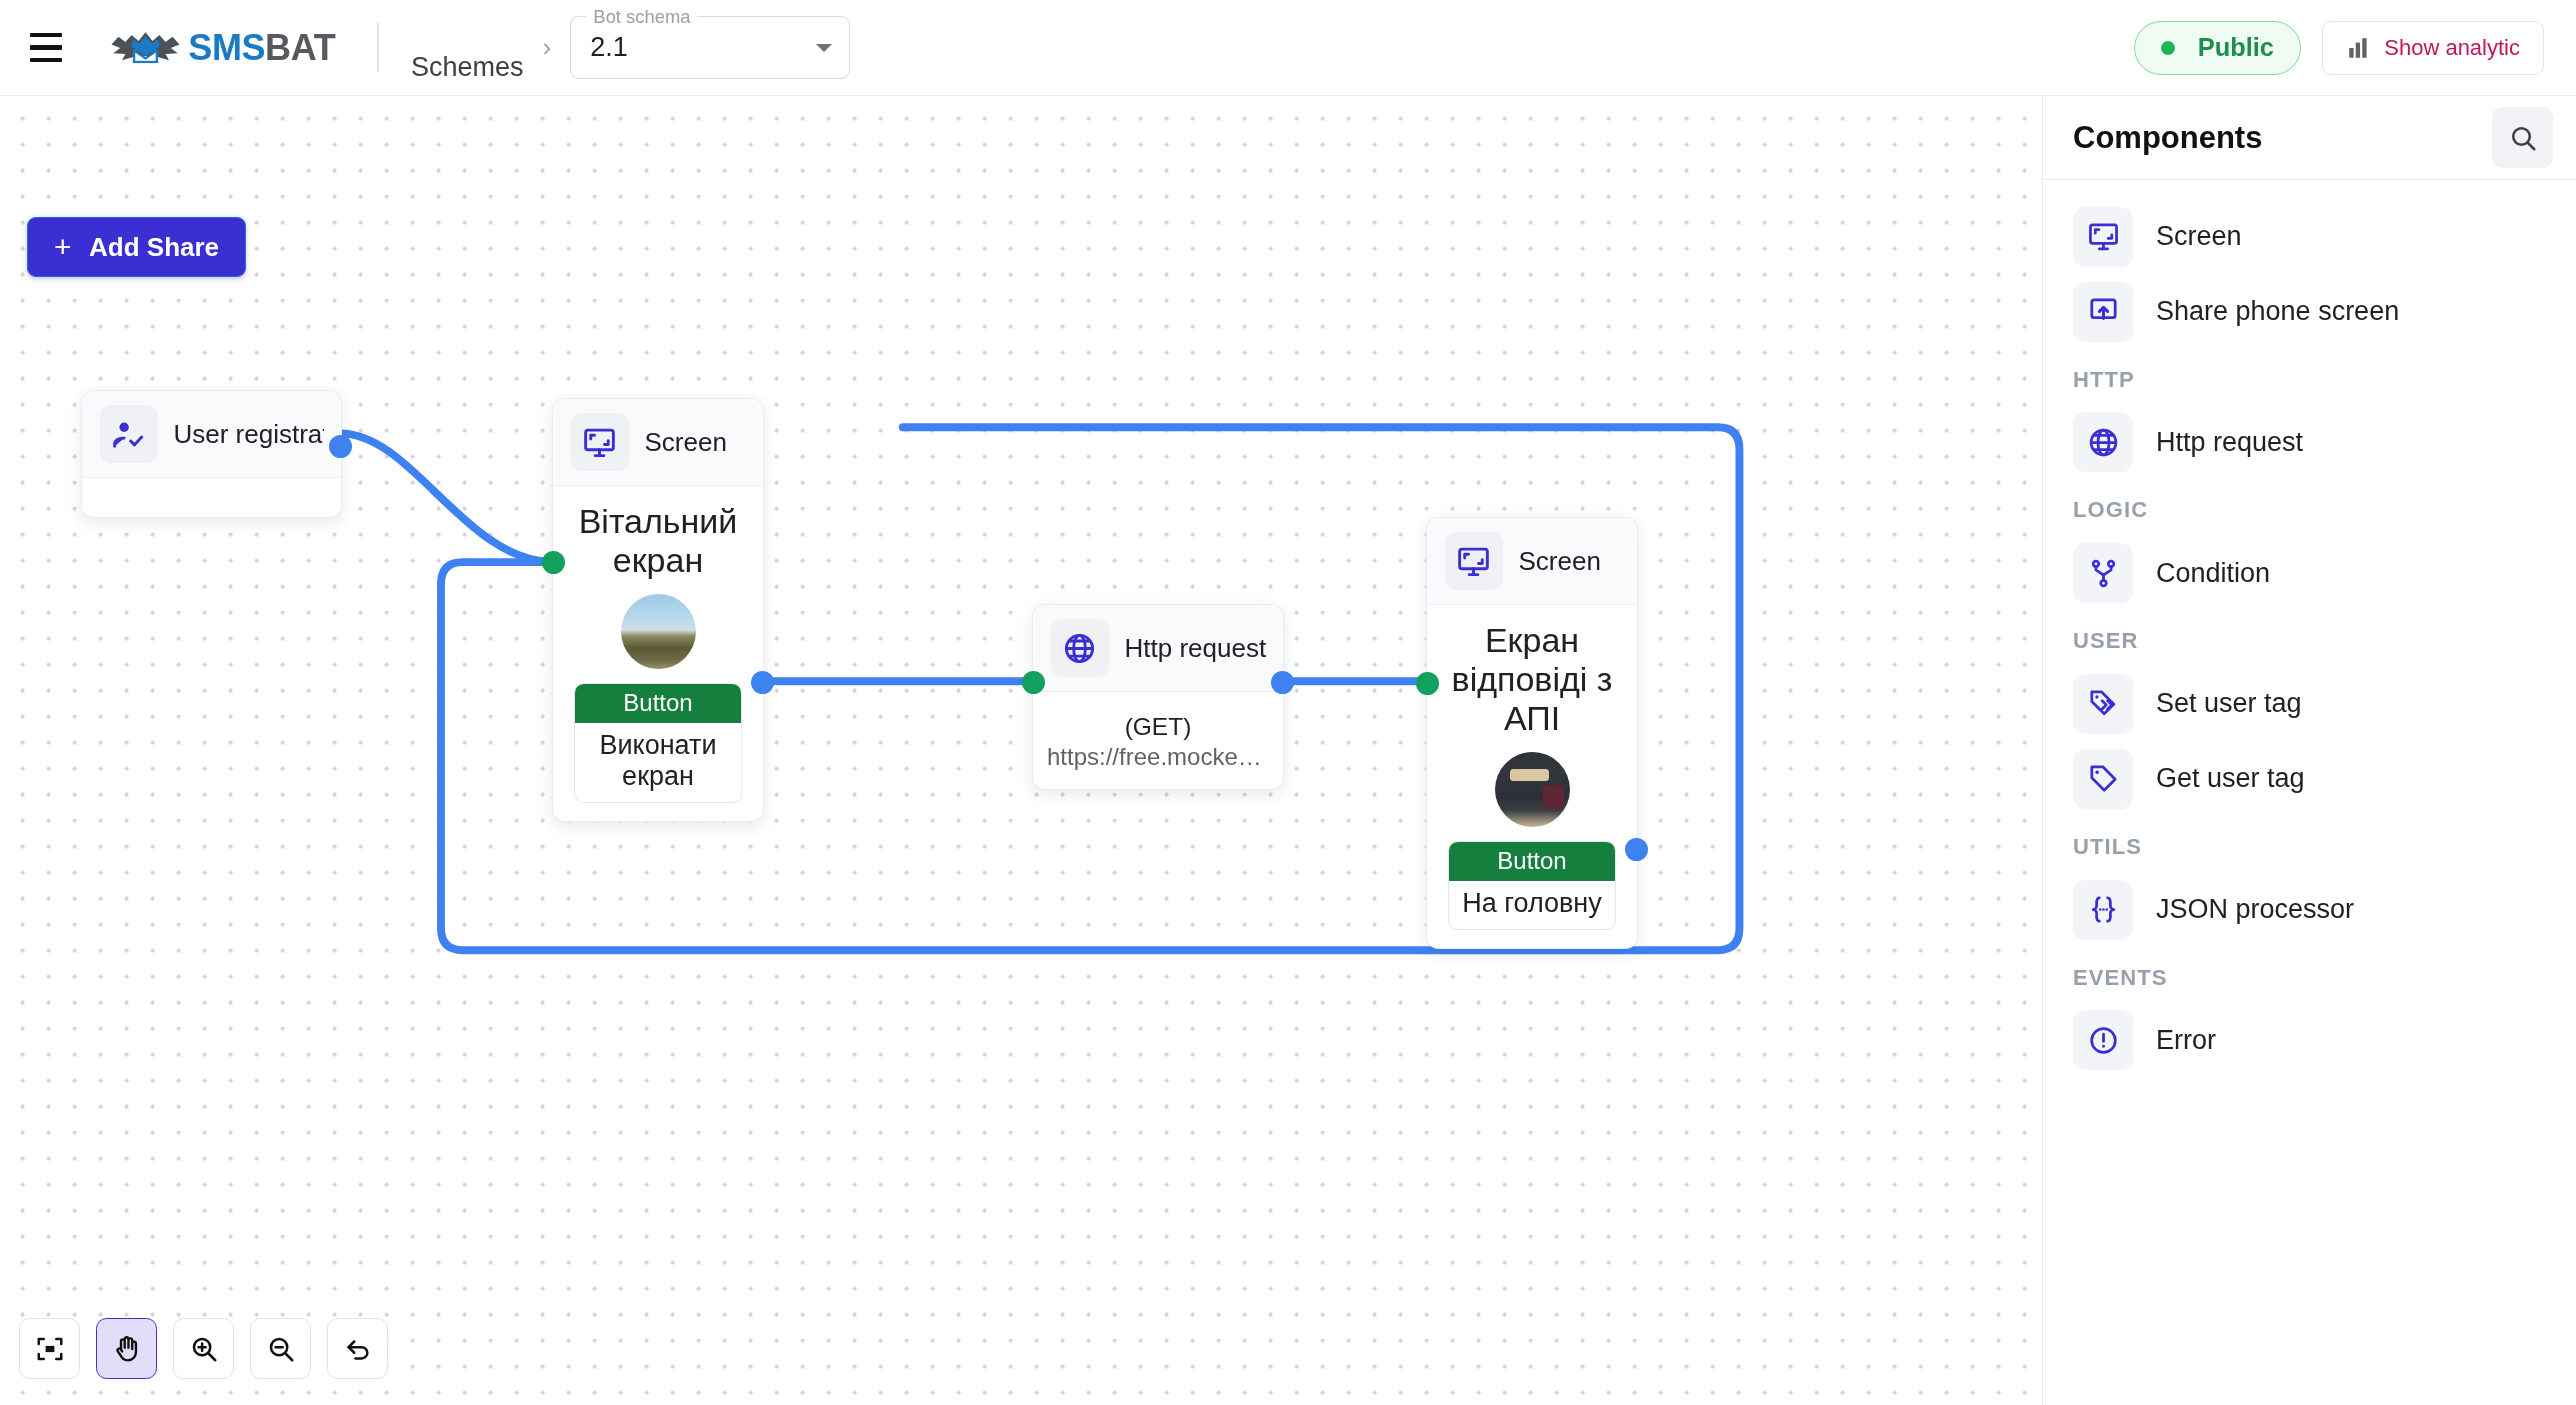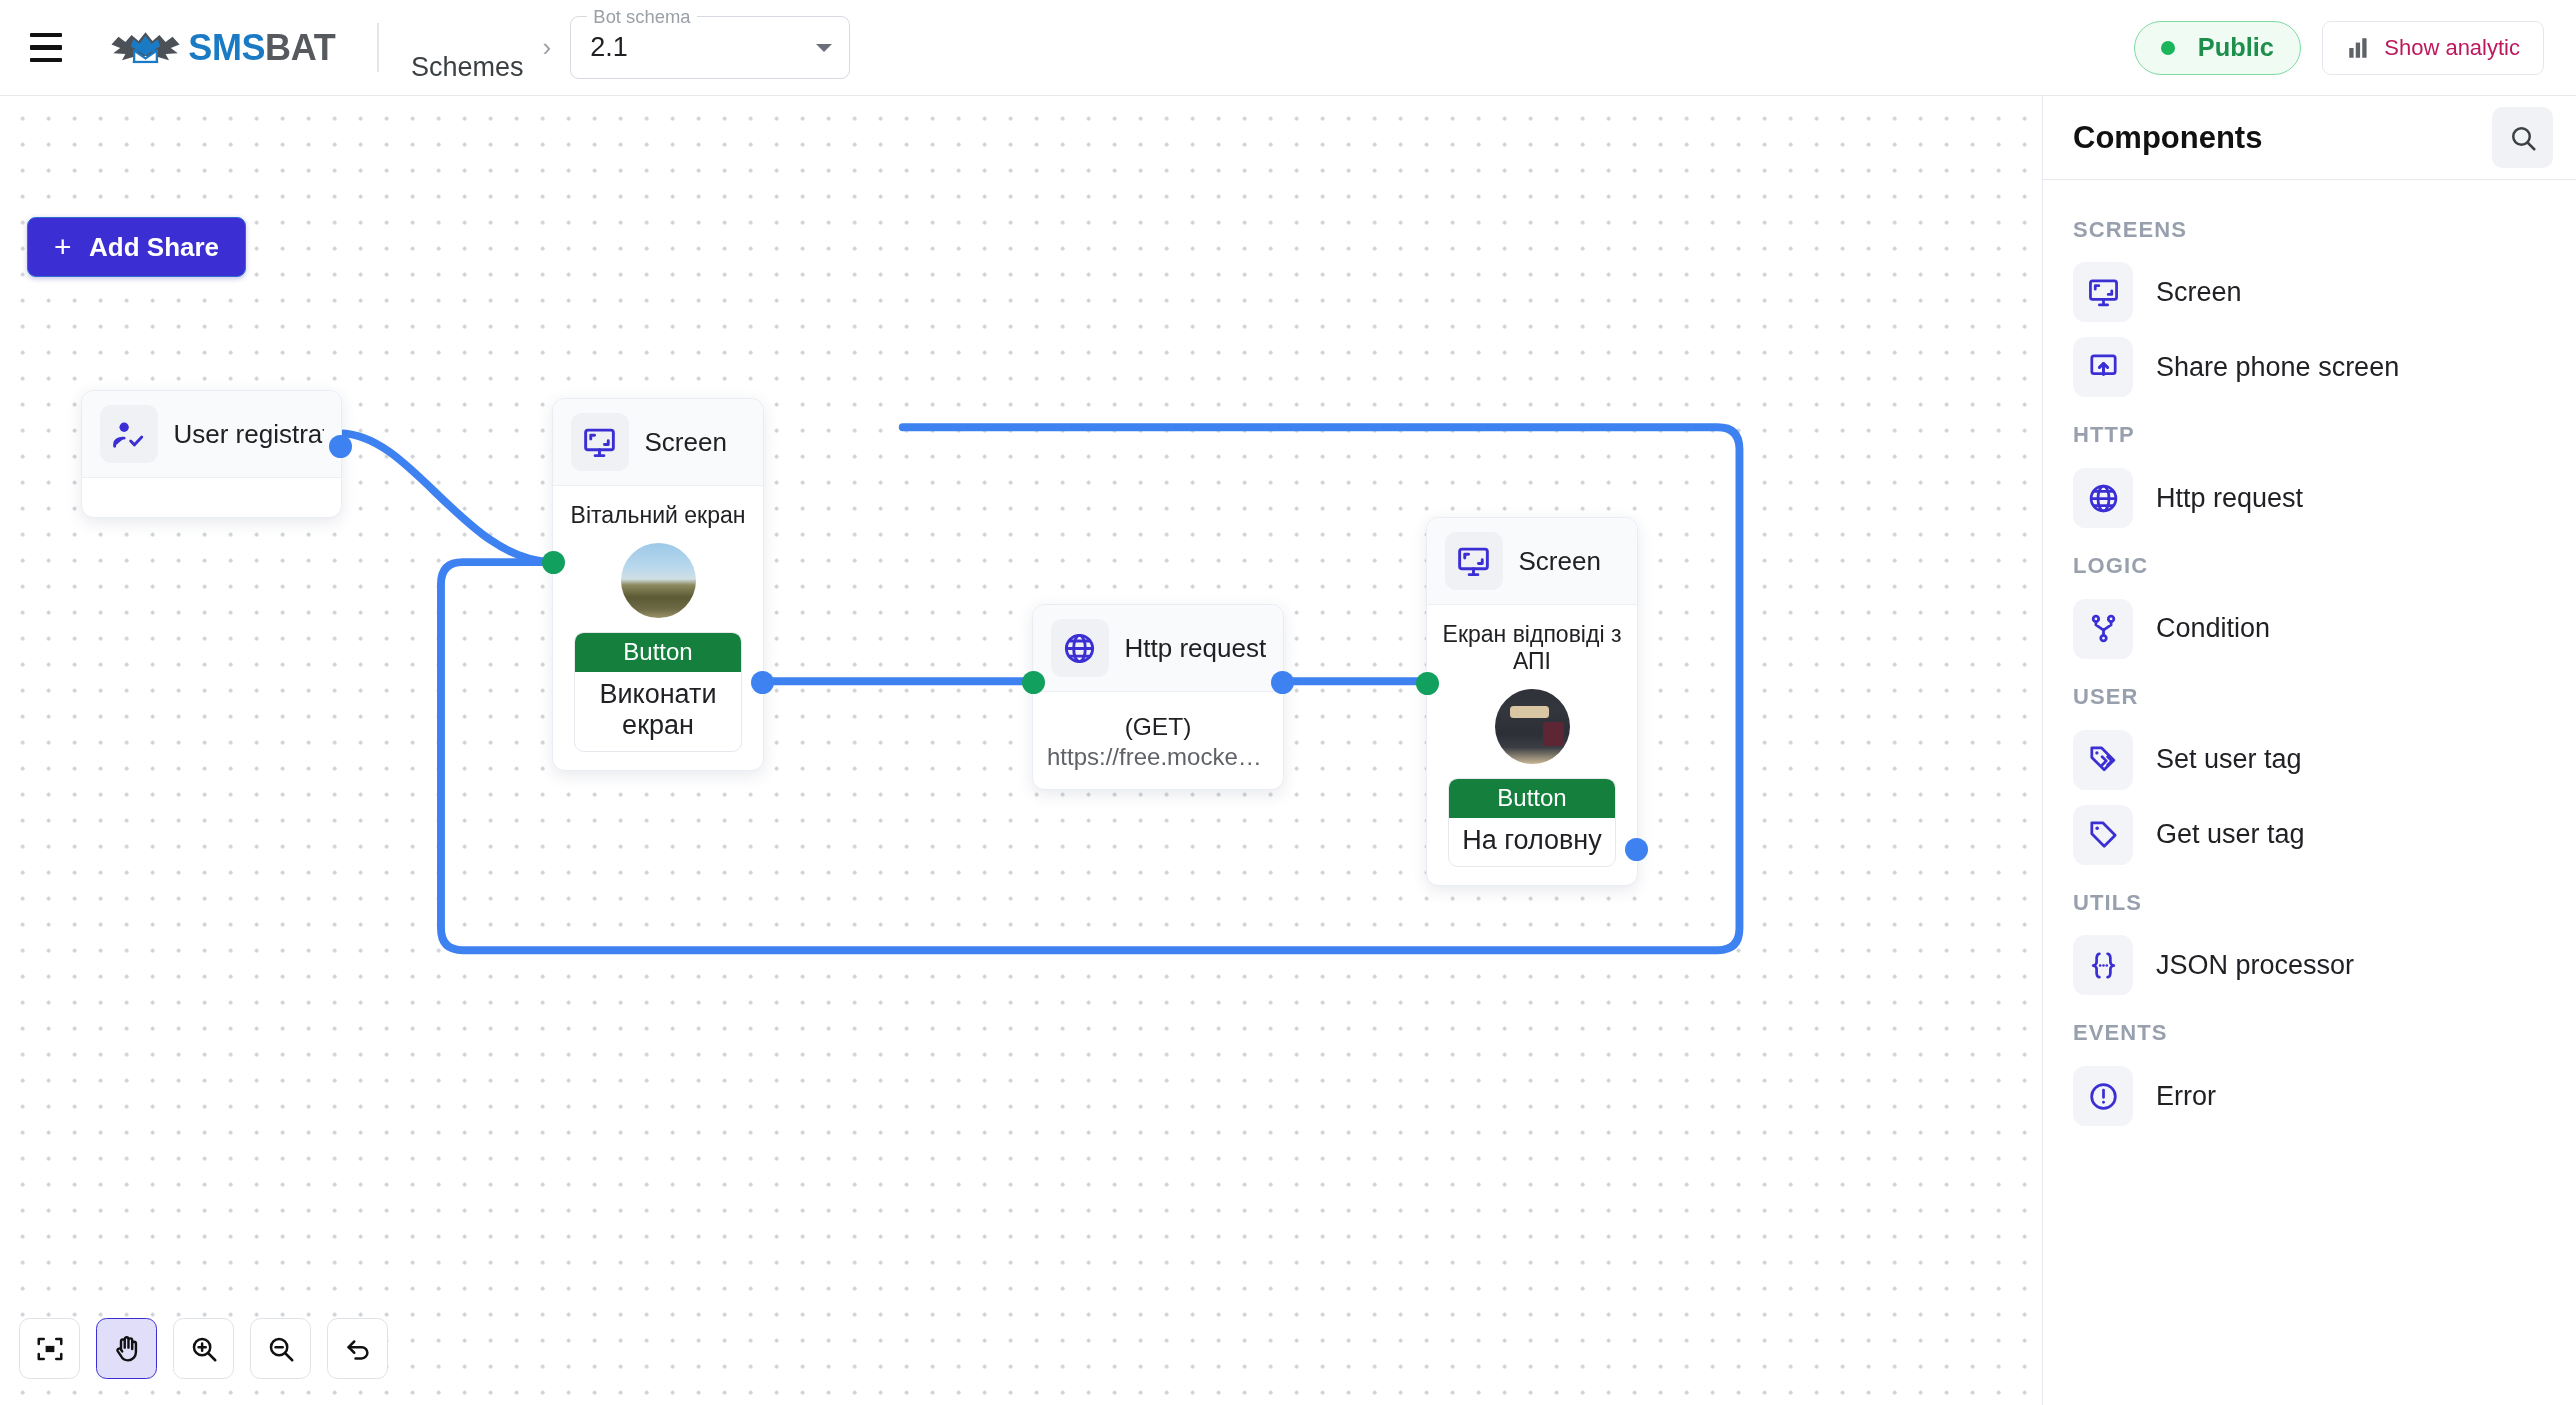--- a/index.html
+++ b/index.html
@@ -104,21 +104,21 @@
     padding: 14px 17.5px; background: #f9fafc;
     border-bottom: 0.9px solid #eceff4;
     border-radius: 12.3px 12.3px 0 0;
   }
   .node-icon-box {
     width: 58px; height: 58px; border-radius: 11.4px; background: #f0f1f5;
     display: flex; align-items: center; justify-content: center; flex: none;
   }
   .node-title { font-size: 26px; color: #202124; white-space: nowrap; overflow: hidden; }
   .node-body { padding: 16px 14px 17.5px; text-align: center; }
-  .node-label { font-size: 23px; color: #202124; }
+  .node-label { font-size: 34px; color: #202124; }
   .node-sub { font-size: 24.5px; color: #202124; margin-top: 5.3px; }
   .node-url { font-size: 24px; color: #5f6368; margin-top: 1.8px;
     white-space: nowrap; overflow: hidden; text-overflow: ellipsis; }
 
   .avatar { width: 75px; height: 75px; border-radius: 50%; margin: 14px auto 0;
     overflow: hidden; }
   .avatar.sky {
     background:
       linear-gradient(180deg,#9cc9e8 0%,#b9d8ec 32%,#cfdfe4 48%,
                       #8d8a5e 56%,#5b5a35 72%,#6d6a45 88%,#9a9169 100%);
@@ -387,21 +387,20 @@
       <div class="side-search">
         <svg width="30" height="30" viewBox="0 0 24 24" fill="none" stroke="#3c4043" stroke-width="2" stroke-linecap="round">
           <circle cx="10.8" cy="10.8" r="6.6"></circle>
           <path d="M15.6 15.6 L21 21"></path>
         </svg>
       </div>
     </div>
 
     <div class="side-scroll">
 
-      <div class="side-group-label">SCREENS</div>
       <div class="side-item">
         <div class="side-item-icon">
           <svg width="33" height="33" viewBox="0 0 24 24" fill="none" stroke="#3b2fd4" stroke-width="2" stroke-linejoin="round">
             <rect x="2.5" y="3.5" width="19" height="13.5" rx="1.6"></rect>
             <path d="M9 21 h6 M12 17 v4" stroke-linecap="round"></path>
             <path d="M6 7 h2.6 M6 7 v2.6" stroke-linecap="round"></path>
             <path d="M18 13.4 h-2.6 M18 13.4 v-2.6" stroke-linecap="round"></path>
           </svg>
         </div>
         <div class="side-item-label">Screen</div>

